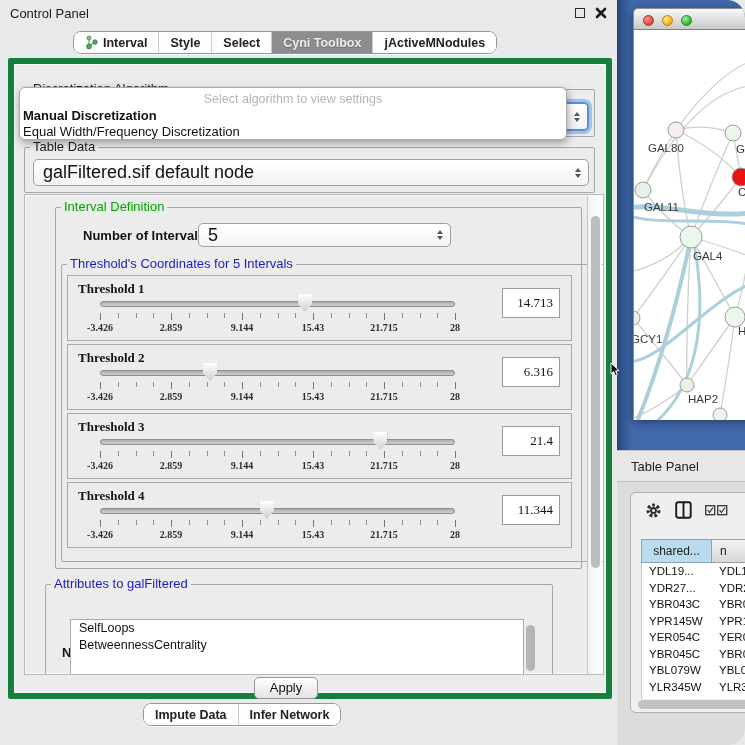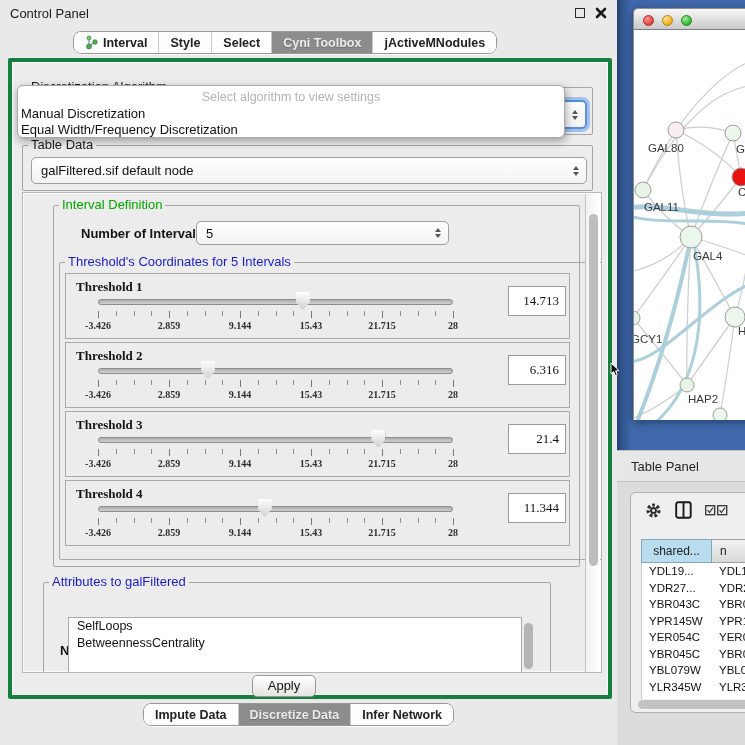--- a/index.html
+++ b/index.html
@@ -1,74 +1,74 @@
 <!DOCTYPE html>
 <html style="--group-title-green: #00a800; --group-title-blue: #1a1acc; --selected-tab-bg: #8d8d8d; --desktop-blue: #4068ab; --table-header-selected: #b9dcef; --node-red: #e81414; --edge-teal: #abcfdb; --edge-gray: #cfcfcf;"><head>
 <meta charset="utf-8">
 <style>
   * { margin:0; padding:0; box-sizing:border-box; }
   html,body { width:745px; height:745px; }
   body { font-family:"Liberation Sans", sans-serif; background:#e9e9e9; }
-  #app { position:relative; width:745px; height:745px; overflow:hidden; background:#e9e9e9; }
+  #app { position:relative; width:745px; height:745px; overflow:hidden; background:#e9e9e9;border-radius:18px; }
 
   
   #control-panel { position:absolute; left:0; top:0; width:617px; height:745px; background:#e9e9e9; }
   .cp-title { position:absolute; left:10px; top:6px; font-size:13px; color:#1b1b1b; }
   .cp-winbtns { position:absolute; right:10px; top:7px; display:flex; gap:10px; align-items:center; }
   .float-box { width:10px; height:10px; border:1.7px solid #2a2a2a; background:transparent; }
 
   
   .seg-bar { position:absolute; display:flex; height:23px; border:1px solid #979797; border-radius:8px; overflow:hidden; background:#fff; box-shadow:0 1px 0 rgba(255,255,255,.7); }
   .seg { display:flex; align-items:center; gap:5px; padding:0 11px; font-size:12.5px; font-weight:700; color:#222; background:#fdfdfd; border-right:1px solid #c9c9c9; cursor:default; white-space:nowrap; }
   .seg:last-child { border-right:none; }
   .seg.sel { background:var(--selected-tab-bg); color:#ececec; text-shadow:0 1px 1px rgba(0,0,0,.25); }
   .tab-icon { display:none; width:13px; height:15px; }
   #top-tabs { top:31px; left:73px; }
   #bottom-tabs { top:703px; left:143px; }
 
   
-  .main-panel { position:absolute; left:8px; top:58px; width:604px; height:641px; background:#ececec; border:4px solid #15803d; box-shadow:inset 0 0 0 1px #f9f9f9; border-radius:2px; }
+  .main-panel { position:absolute; left:8px; top:58px; width:604px; height:641px; background:#ececec; border:6px solid #15803d; box-shadow:inset 0 0 0 1px #f9f9f9; border-radius:2px; }
 
   
   .group { position:absolute; border:1px solid #a6a6a6; border-radius:2px; }
   .group-title { position:absolute; top:-9px; left:5px; padding:0 3px; background:#ececec; font-size:13px; line-height:16px; white-space:nowrap; }
   .gt-black { color:#1c1c1c; }
   .gt-green { color:var(--group-title-green); }
   .gt-blue  { color:var(--group-title-blue); }
 
   
-  .combo { position:absolute; background:linear-gradient(#ffffff,#f3f3f3); border:1px solid #9e9e9e; border-radius:5px; font-size:13px; color:#111; display:flex; align-items:center; padding-left:9px; }
+  .combo { position:absolute; background:linear-gradient(#ffffff,#f3f3f3); border:1px solid #9e9e9e; border-radius:5px; font-size:18px; color:#111; display:flex; align-items:center; padding-left:9px; }
   .combo .spin { position:absolute; right:7px; top:50%; transform:translateY(-50%); display:flex; flex-direction:column; gap:2px; }
   .combo .spin i { display:block; width:0; height:0; border-left:3.5px solid transparent; border-right:3.5px solid transparent; }
   .combo .spin .up { border-bottom:4px solid #555; }
   .combo .spin .dn { border-top:4px solid #555; }
   .combo.focus { border:2px solid #5a8fdc; box-shadow:0 0 0 3px rgba(106,158,232,.55); }
 
   
   .popup { position:absolute; left:5px; top:23px; width:548px; height:53px; background:#fff; border:1px solid #a9a9a9; border-radius:6px; box-shadow:1px 3px 9px rgba(0,0,0,.35); z-index:30; overflow:hidden; }
   .popup .ph { text-align:center; color:#b4b4b4; font-size:12.5px; padding-top:4px; height:19px; }
   .popup .opt { font-size:13px; color:#111; padding:1px 3px 0 3px; height:16px; line-height:15px; white-space:nowrap; }
-  .popup .opt.bold { font-weight:400; }
+  .popup .opt.bold { font-weight:700; }
 
   
   .scroll-pane { position:absolute; left:10px; top:130px; width:580px; height:481px; border:1px solid #b8b8b8; box-shadow:inset 0 0 0 1px #fbfbfb; background:#ececec; overflow:hidden; }
   .vsb { position:absolute; top:1px; right:1px; width:15px; height:478px; background:linear-gradient(to right,#f2f2f2,#ffffff); border-left:1px solid #c4c4c4; }
   .vsb .thumb, .hsb .thumb { position:absolute; background:#bdbdbd; border-radius:7px; }
   .vsb .thumb { left:2.5px; width:9px; top:20px; height:352px; }
 
   
   .thr-row { position:relative; width:505px; height:66px; border:1px solid #a9a9a9; background:#ececec; margin-bottom:3px; }
   .thr-label { position:absolute; left:10px; top:5px; font-size:13px; font-weight:700; color:#141414; }
   .thr-slider { position:absolute; left:0; top:0; width:400px; height:66px; }
   .track { position:absolute; left:32px; top:25px; width:355px; height:6px; background:linear-gradient(#adadad,#cfcfcf); border:1px solid #8d8d8d; border-radius:3px; }
   .thumb-sl { position:absolute; top:18px; width:14px; height:18px; background:linear-gradient(#ffffff,#cfcfcf); clip-path:polygon(0 0,100% 0,100% 56%,50% 100%,0 56%); filter:drop-shadow(0 0 1px rgba(0,0,0,.6)); }
   .tick { position:absolute; top:37px; width:1px; height:5px; background:#8e8e8e; }
   .tick.major { height:7px; background:#777; }
   .ticklab { position:absolute; top:46px; transform:translateX(-50%); font-size:10px; font-weight:700; color:#2e2e2e; white-space:nowrap; }
-  .thr-value { position:absolute; right:3px; top:12px; width:58px; height:30px; background:#fff; border:1px solid #9a9a9a; font-size:13px; color:#111; text-align:right; line-height:28px; padding-right:6px; }
+  .thr-value { position:absolute; right:11px; top:12px; width:58px; height:30px; background:#fff; border:1px solid #9a9a9a; font-size:13px; color:#111; text-align:right; line-height:28px; padding-right:6px; }
 
   
   .attr-label { position:absolute; left:16px; top:12px; font-size:13px; font-weight:700; color:#141414;margin-top:48px; }
   .attr-list { position:absolute; left:24px; top:34px; width:454px; height:60px; background:#fff; border:1px solid #ababab; overflow:hidden; }
   .attr-item { font-size:12.5px; color:#111; padding-left:8px; line-height:17px; white-space:nowrap; }
   .attr-sb { position:absolute; left:480px; top:40px; width:10px; height:50px; }
   .attr-sb .thumb { position:absolute; left:0; top:0; width:9px; height:46px; background:#b5b5b5; border-radius:5px; }
 
   .apply-btn { position:absolute; left:240px; top:613px; width:64px; height:22px; background:linear-gradient(#ffffff,#e4e4e4); border:1px solid #979797; border-radius:5px; font-size:13px; color:#111; text-align:center; line-height:20px; }
 
@@ -381,24 +381,20 @@
 
       <div class="apply-btn">Apply</div>
     </div>
 
     <div id="bottom-tabs" class="seg-bar">
   <div class="seg">
 
     <span class="seg-label">Impute Data</span>
   </div>
 
-  <div class="seg sel">
-
-    <span class="seg-label">Discretize Data</span>
-  </div>
 
   <div class="seg">
 
     <span class="seg-label">Infer Network</span>
   </div>
 </div>
   </div>
 
   <div id="right-panel">
     <div class="desktop">

